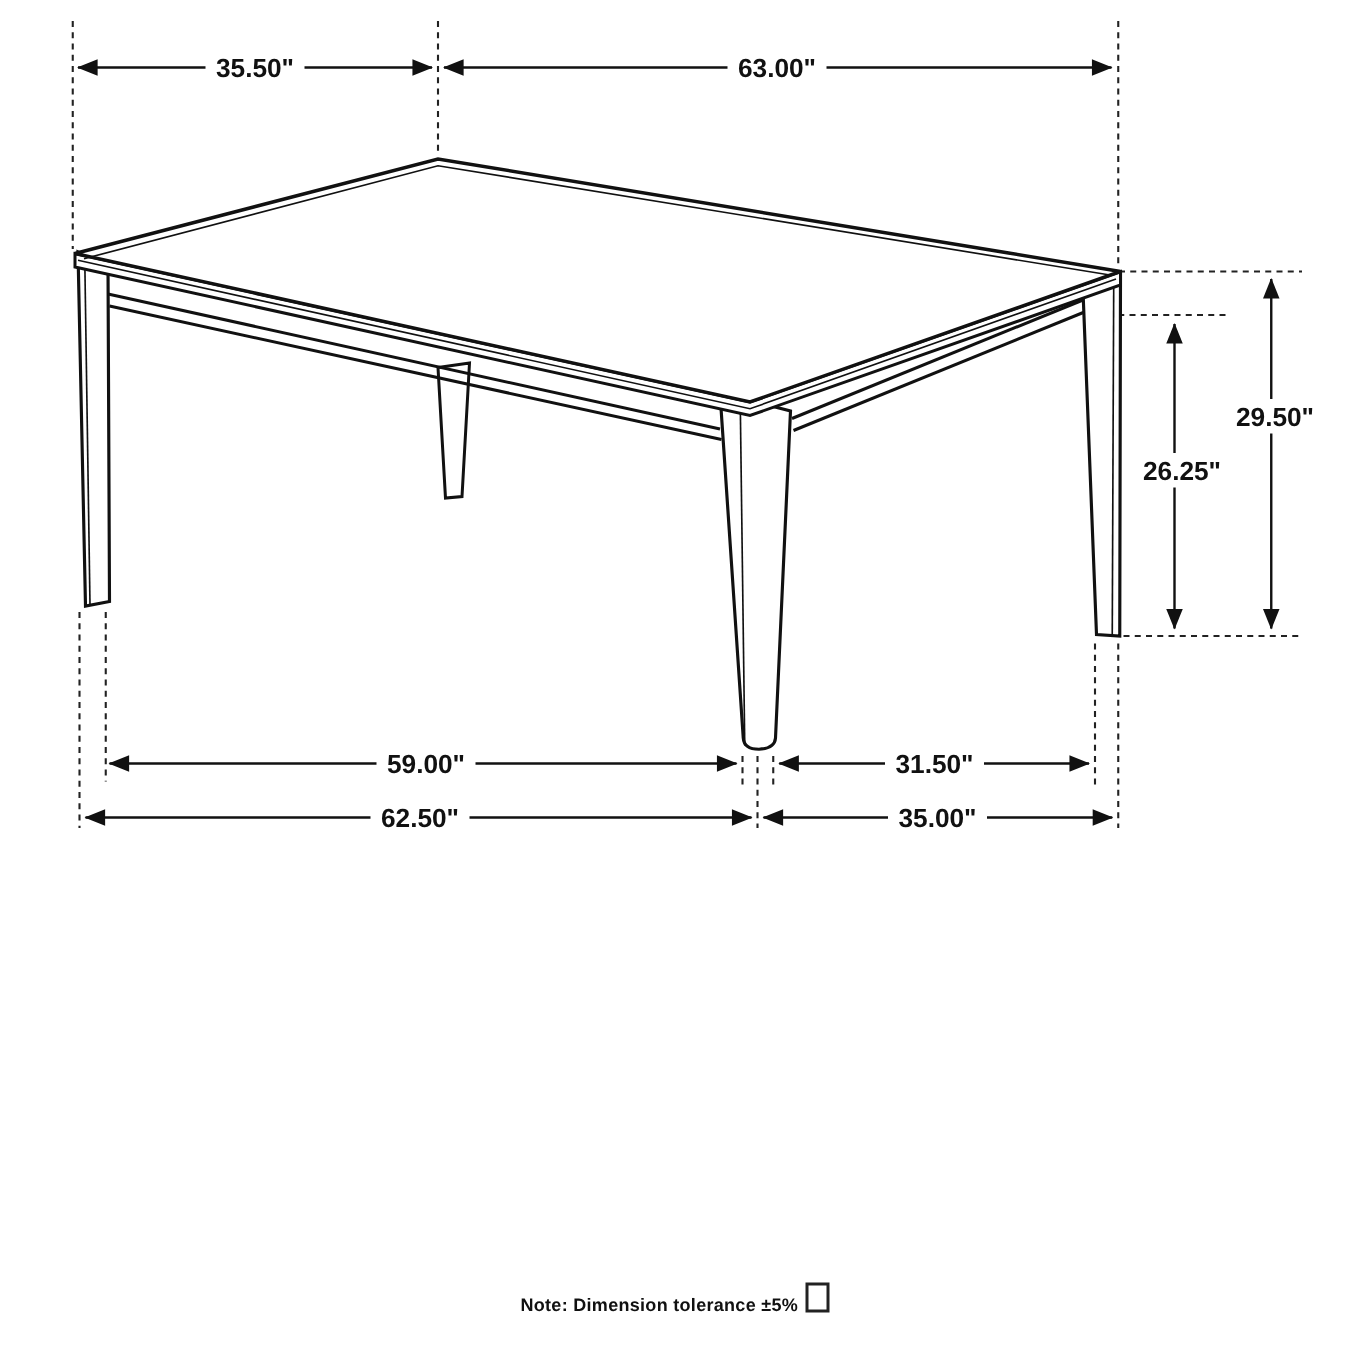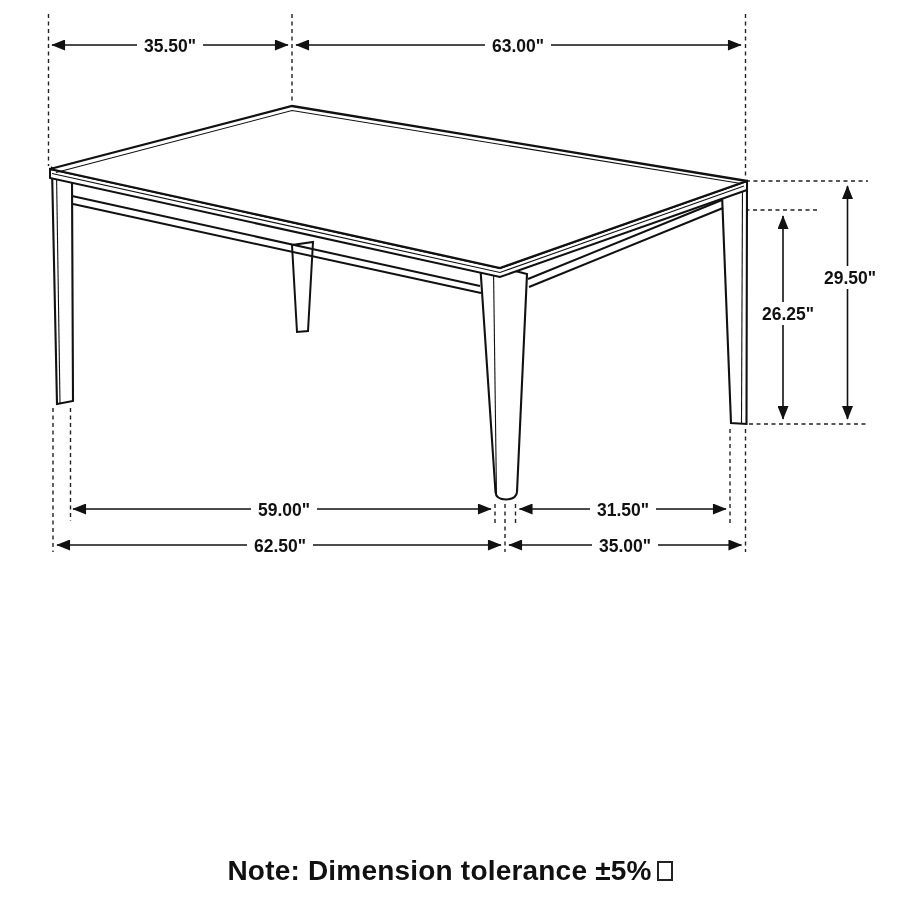--- a/index.html
+++ b/index.html
@@ -26,21 +26,21 @@
     fill: #111111;
     text-anchor: middle;
   }
   .note {
     position: absolute;
     left: 0;
     top: 855px;
     width: 100%;
     text-align: center;
     font-weight: bold;
-    font-size: 28px;
+    font-size: 12px;
     color: #111111;
     letter-spacing: 0.2px;
   }
   .tofu {
     display: inline-block;
     width: 12px;
     height: 16px;
     border: 2px solid #222;
     margin-left: 5px;
     vertical-align: -1px;

